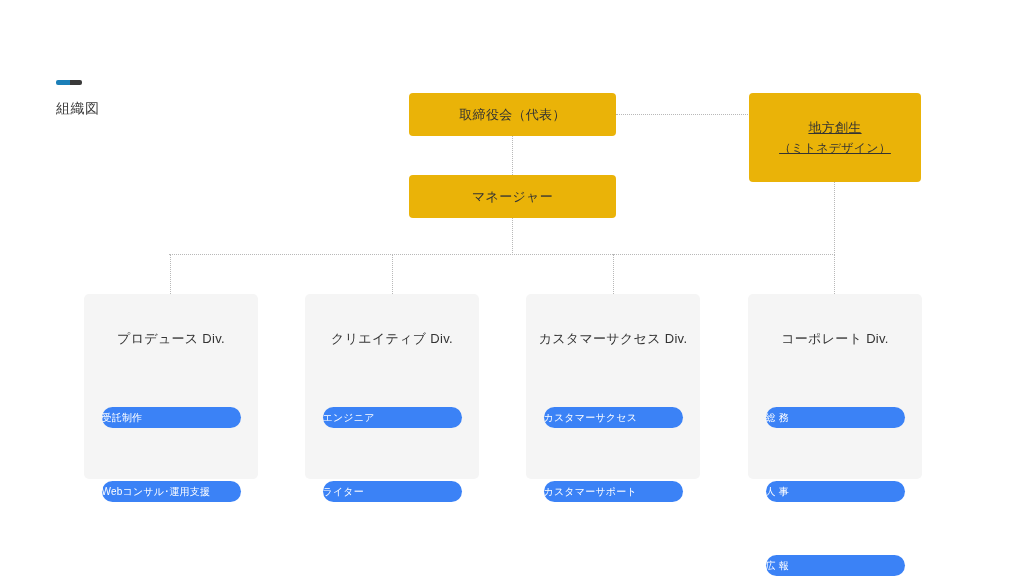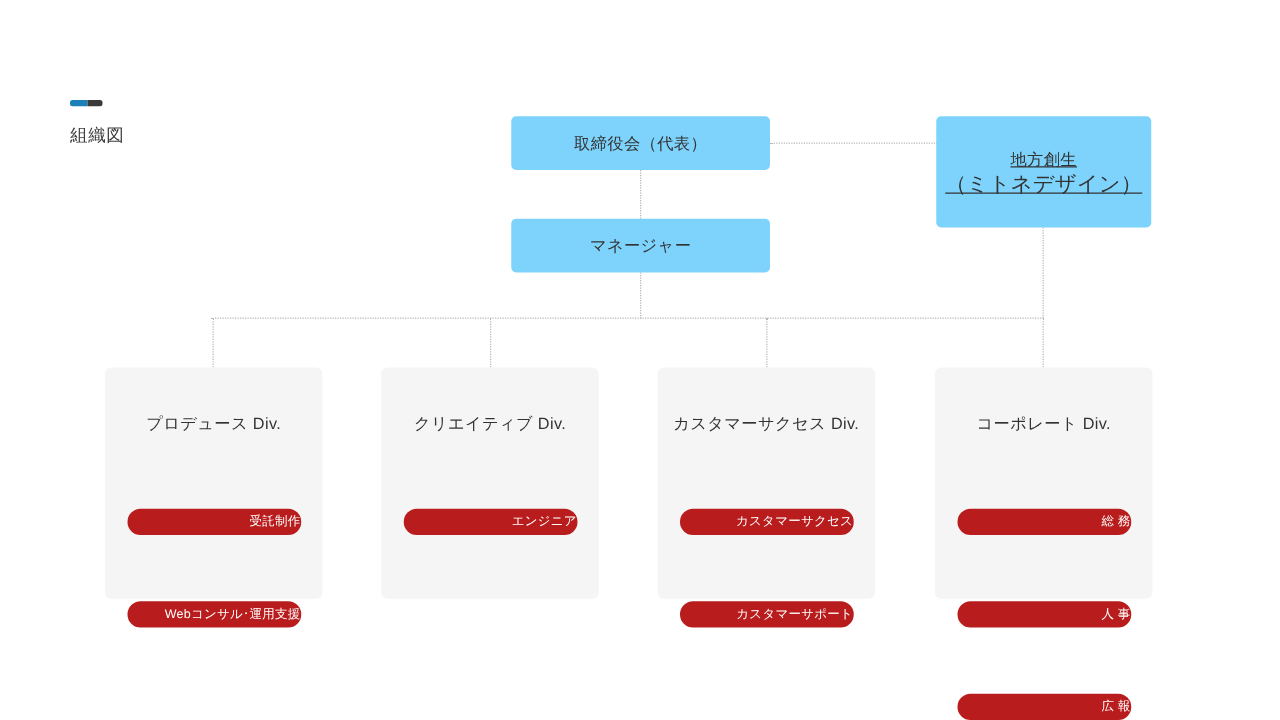--- a/index.html
+++ b/index.html
@@ -46,38 +46,38 @@
   .title-rule .seg-b {
     width: 12px;
     height: 100%;
     background: #3a3a3a;
     border-radius: 0 2px 2px 0;
   }
 
   
   .node {
     position: absolute;
-    background: #7dd3fc;
+    background: #eab308;
     border-radius: 4px;
     box-sizing: border-box;
     display: flex;
     flex-direction: column;
     align-items: center;
     justify-content: center;
     text-align: center;
   }
   .node-label {
     font-size: 13px;
     line-height: 20px;
     color: #333333;
     letter-spacing: 0.3px;
     white-space: nowrap;
   }
   .node-sublabel {
-    font-size: 17px;
+    font-size: 12px;
     line-height: 20px;
     color: #333333;
     letter-spacing: 0.2px;
     white-space: nowrap;
     text-align: right;
   }
 
   
   #node-board  { left: 409px; top: 93px;  width: 207px; height: 43px; }
   #node-manager{ left: 409px; top: 175px; width: 207px; height: 43px; }
@@ -103,25 +103,25 @@
     line-height: 18px;
     color: #333333;
     letter-spacing: 0.3px;
     white-space: nowrap;
     margin-bottom: 19px;
   }
   .pill {
     width: 139px;
     height: 21px;
     border-radius: 11px;
-    background: #b91c1c;
+    background: #3b82f6;
     color: #ffffff;
     font-size: 10px;
     line-height: 21px;
-    text-align: right;
+    text-align: left;
     white-space: nowrap;
     margin-bottom: 13px;
     box-sizing: border-box;
     letter-spacing: 0.2px;
   }
 
   #div-0 { left: 84px; }
   #div-1 { left: 305px; }
   #div-2 { left: 526px; }
   #div-3 { left: 748px; }
@@ -188,20 +188,21 @@
 
 <div class="division" id="div-0">
   <div class="division-title">プロデュース Div.</div>
   <div class="pill">受託制作</div>
   <div class="pill">Webコンサル･運用支援</div>
 </div>
 
 <div class="division" id="div-1">
   <div class="division-title">クリエイティブ Div.</div>
   <div class="pill">エンジニア</div>
+  <div class="pill">ライター</div>
 </div>
 
 <div class="division" id="div-2">
   <div class="division-title">カスタマーサクセス Div.</div>
   <div class="pill">カスタマーサクセス</div>
   <div class="pill">カスタマーサポート</div>
 </div>
 
 <div class="division" id="div-3">
   <div class="division-title">コーポレート Div.</div>

